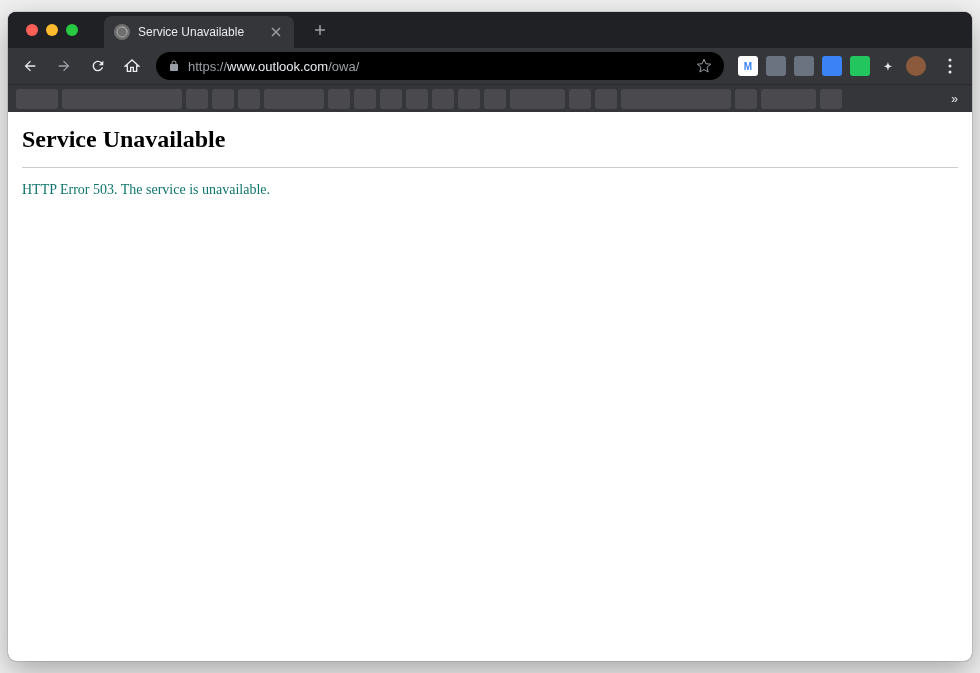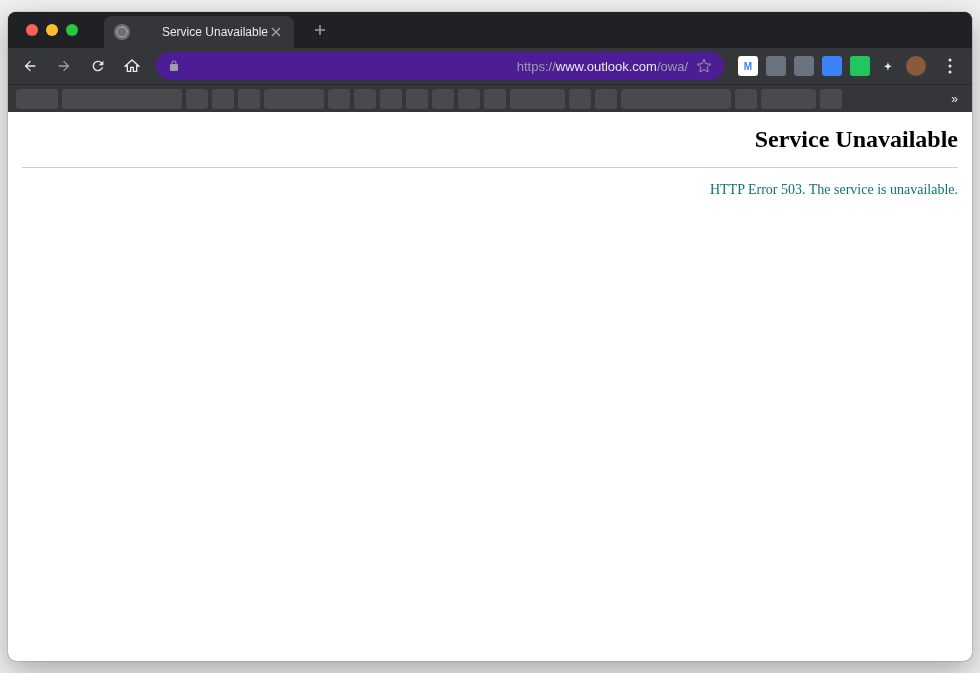--- a/index.html
+++ b/index.html
@@ -22,21 +22,20 @@
       top: 12px;
       left: 8px;
       right: 8px;
       bottom: 12px;
       background: #2a2a2c;
       border-radius: 8px;
       box-shadow: 0 10px 30px rgba(0,0,0,0.3), 0 0 0 1px rgba(0,0,0,0.1);
       overflow: hidden;
       display: flex;
       flex-direction: column;
-      text-align: right;
     }
     
     .tab-bar {
       height: 36px;
       background: #202124;
       display: flex;
       align-items: center;
       padding-left: 10px;
     }
     
@@ -142,21 +141,21 @@
     
     .nav-btn svg {
       width: 16px;
       height: 16px;
       fill: currentColor;
     }
     
     .address-bar {
       flex: 1;
       height: 28px;
-      background: #4c1d95;
+      background: #000000;
       border-radius: 14px;
       display: flex;
       align-items: center;
       padding: 0 12px;
       margin: 0 4px;
       gap: 8px;
     }
     
     .lock-icon {
       color: #9aa0a6;

